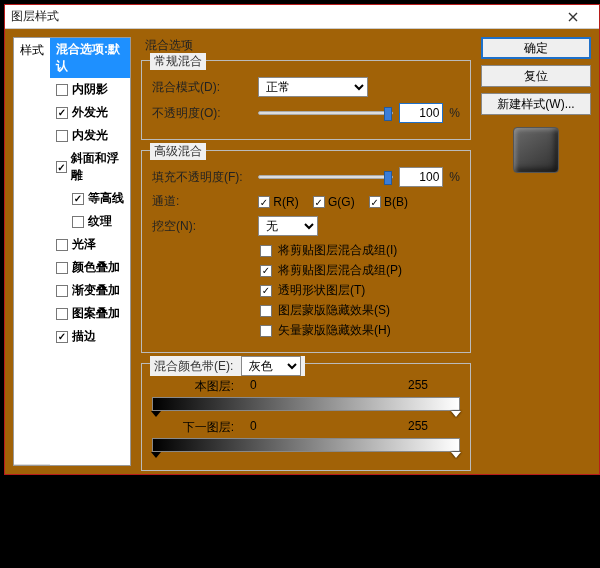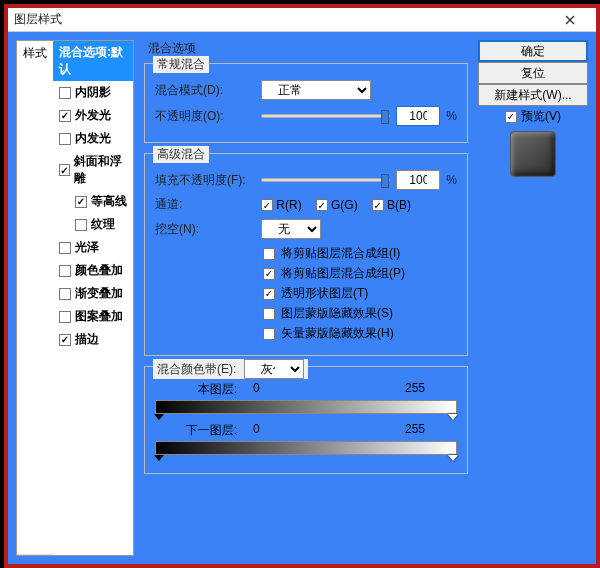--- a/index.html
+++ b/index.html
@@ -1,50 +1,50 @@
 <!DOCTYPE html>
 <html><head>
 <meta charset="utf-8">
 <style>
 * { box-sizing: border-box; margin: 0; padding: 0; font-family: "Microsoft YaHei", SimSun, sans-serif; font-size: 12px; }
 body { background: #000; width: 600px; height: 568px; overflow: hidden; }
-.win { position: absolute; left: 4px; top: 4px; width: 596px; height: 564px; background: #3b82f6; border: 4px solid #b91c1c; }
+.win { position: absolute; left: 4px; top: 4px; width: 596px; height: 471px; background: #a16207; border: 1px solid #b91c1c; }
 .titlebar { height: 24px; background: #fff; border-bottom: 1px solid #ccc; display: flex; align-items: center; padding: 0 6px; justify-content: space-between; }
 .titlebar .title { color: #222; }
 .closebtn { width: 40px; height: 20px; display: flex; align-items: center; justify-content: center; }
 .closebtn svg { width: 10px; height: 10px; }
 .body { display: flex; padding: 8px; gap: 8px; height: calc(100% - 24px); }
 .styles-panel { width: 118px; border: 1px solid #999; background: #fff; display: flex; flex-direction: row; }
 .styles-header { padding: 4px 6px; border-bottom: 1px solid #ddd; }
 .styles-list { flex: 1; overflow: auto; }
 .style-item { padding: 3px 6px; display: flex; align-items: center; gap: 4px; cursor: default; font-weight: bold; }
 .style-item.selected { background: #1e90ff; color: #fff; }
 .style-item.indent { padding-left: 22px; }
 .chk { width: 12px; height: 12px; border: 1px solid #777; background: #fff; display: inline-flex; align-items: center; justify-content: center; font-size: 10px; color: #000; }
 .chk.checked::after { content: "✓"; }
 .center { flex: 1; position: relative; }
 .group { border: 1px solid #bbb; margin: 6px 2px 10px 2px; padding: 10px 10px 10px 10px; position: relative; }
 .group-label { position: absolute; top: -8px; left: 8px; background: #f0f0f0; padding: 0 4px; color: #333; }
 .row { display: flex; align-items: center; margin: 6px 0; gap: 6px; }
 .row .lbl { width: 100px; color: #222; }
-select, input[type=text] { border: 1px solid #888; background: #fff; height: 20px; padding: 0 12px; font-size: 12px; }
+select, input[type=text] { border: 1px solid #888; background: #fff; height: 20px; padding: 0 3px; font-size: 12px; }
 .slider-track { flex: 1; height: 4px; background: #ddd; border: 1px solid #aaa; position: relative; border-radius: 2px; }
 .slider-thumb { position: absolute; top: -5px; width: 8px; height: 14px; background: #3b7dd8; border: 1px solid #245a9c; }
-.numbox { width: 44px; text-align: center; }
+.numbox { width: 44px; text-align: right; }
 .pct { color: #222; }
 .channels { display: flex; gap: 14px; align-items: center; }
 .advrow { display: flex; align-items: center; margin: 3px 0 3px 108px; gap: 6px; }
 .blendif { }
 .gradient-bar { height: 14px; background: linear-gradient(to right, #000, #fff); border: 1px solid #888; position: relative; margin: 2px 0 8px 0; }
 .tri { position: absolute; width: 0; height: 0; border-left: 5px solid transparent; border-right: 5px solid transparent; }
 .tri.bot { bottom: -7px; border-top: 6px solid #000; }
 .tri.white { border-top-color: #fff; border-bottom-color: #fff; filter: drop-shadow(0 0 1px #000); }
 .bi-label { display: flex; justify-content: space-between; padding: 0 2px; margin-top: 4px; }
 .bi-label .name { width: 80px; text-align: right; margin-right: 16px; }
-.right { width: 110px; display: flex; flex-direction: column; gap: 0; align-items: stretch; }
+.right { width: 110px; display: flex; flex-direction: column; gap: 6px; align-items: stretch; }
 .btn { border: 1px solid #888; background: #efefef; height: 22px; display: flex; align-items: center; justify-content: center; cursor: default; }
 .btn.primary { border: 2px solid #1e70c9; }
 .preview-chk { display: flex; align-items: center; gap: 4px; justify-content: center; margin-top: 2px; }
 .swatch { width: 46px; height: 46px; margin: 6px auto; border: 1px solid #555; background: linear-gradient(145deg,#6a6a6a,#2f2f2f); border-radius: 4px; box-shadow: inset 2px 2px 4px rgba(255,255,255,.3), inset -3px -3px 6px rgba(0,0,0,.6); }
 </style>
 </head>
 <body>
 
 <div class="win">
   <div class="titlebar">
@@ -203,21 +203,17 @@
           <div class="tri bot" style="left:-2px"></div>
           <div class="tri bot white" style="right:-2px"></div>
         </div>
       </div>
     </div>
 
     <div class="right">
       <div class="btn primary">确定</div>
       <div class="btn">复位</div>
       <div class="btn">新建样式(W)...</div>
-      <div class="preview-chk">
-        <span class="chk checked"></span>
-        <span>预览(V)</span>
-      </div>
       <div class="swatch"></div>
     </div>
 
   </div>
 </div>
 
 </body></html>

